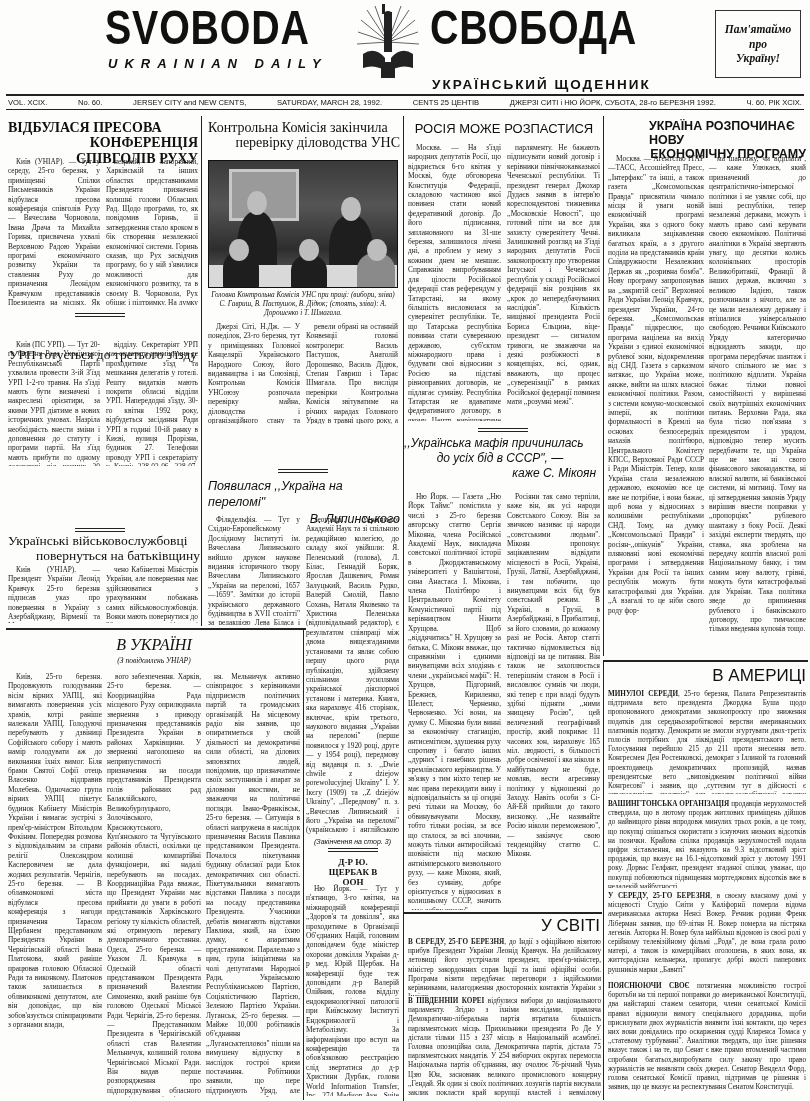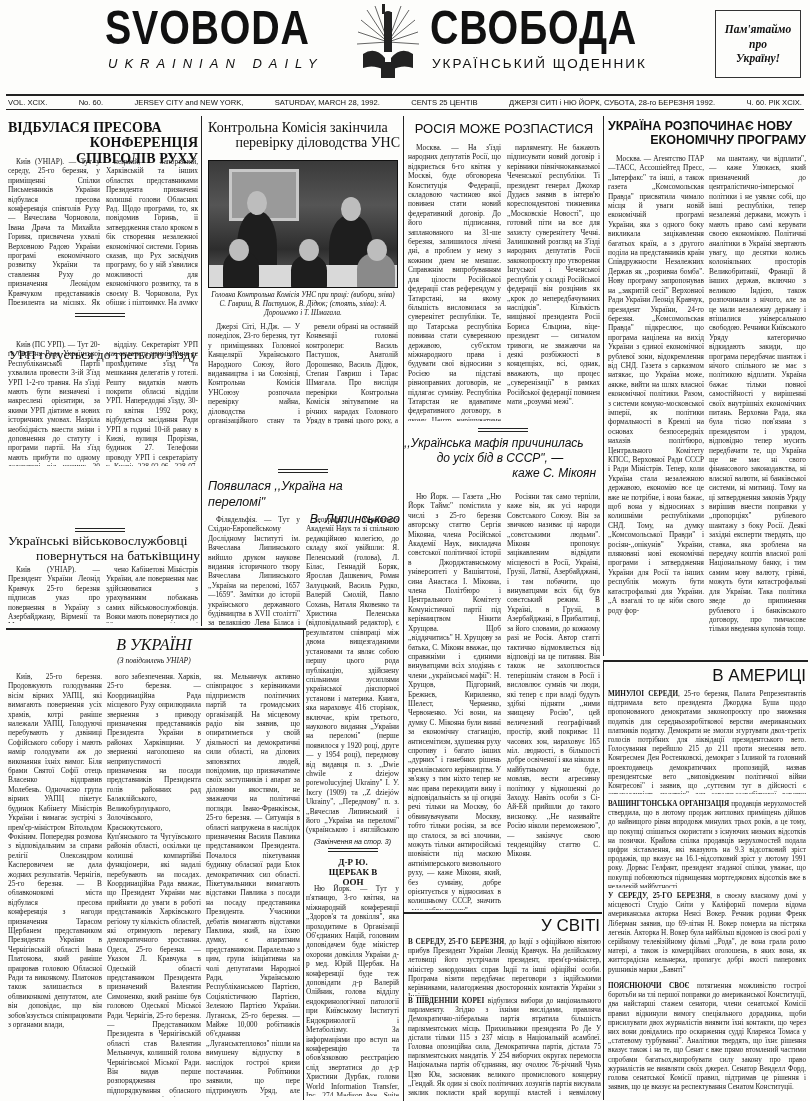--- a/index.html
+++ b/index.html
@@ -3,23 +3,23 @@
 <meta charset="utf-8">
 <style>
   * { box-sizing: border-box; margin: 0; padding: 0; }
   html, body { width: 810px; height: 1101px; background: #fdfdfb; overflow: hidden; }
   body { font-family: "Liberation Serif", "DejaVu Serif", serif; color: #111; position: relative; }
 
   .masthead { position: absolute; left: 0; top: 0; width: 810px; height: 82px; }
   .mast-title { position: absolute; top: 4px; font-family: "Liberation Sans", "DejaVu Sans", sans-serif; font-weight: 900; font-size: 48px; letter-spacing: 1px; transform: scaleX(0.82); transform-origin: left top; color: #111; line-height: 1; }
   .mast-title.latin { left: 105px; }
   .mast-title.cyr { left: 430px; }
-  .mast-sub { position: absolute; top: 56px; font-family: "Liberation Sans", sans-serif; font-weight: normal; font-style: italic; font-size: 13px; letter-spacing: 7px; }
+  .mast-sub { position: absolute; top: 56px; font-family: "Liberation Sans", sans-serif; font-weight: bold; font-style: italic; font-size: 13px; letter-spacing: 7px; }
   .mast-sub.latin { left: 108px; }
-  .mast-sub.cyr { left: 432px; letter-spacing: 2px; font-style: normal; font-size: 13.5px; }
+  .mast-sub.cyr { left: 432px; letter-spacing: 2px; font-style: normal; font-size: 13.5px; margin-top: 21px; }
   .emblem { position: absolute; left: 355px; top: 2px; width: 66px; height: 78px; }
   .motto-box { position: absolute; left: 715px; top: 10px; width: 86px; height: 68px; border: 1px solid #333; display: flex; flex-direction: column; align-items: center; justify-content: center; font-style: italic; font-weight: bold; font-size: 11.5px; line-height: 1.3; text-align: center; }
 
   .dateline { position: absolute; left: 6px; top: 94px; width: 798px; height: 16px; border-top: 2px solid #222; border-bottom: 1px solid #222; font-family: "Liberation Sans", sans-serif; font-size: 7.6px; display: flex; align-items: center; justify-content: space-between; padding: 0 2px; }
   .dateline span { white-space: nowrap; }
 
   .vrule { position: absolute; width: 1px; background: #222; }
   .hrule { position: absolute; height: 1px; background: #222; }
   .hrule.thick { height: 2px; }
   .dbl { position: absolute; height: 4px; border-top: 1px solid #222; border-bottom: 1px solid #222; }
@@ -73,21 +73,21 @@
   <div class="motto-box">
     <span>Пам'ятаймо</span>
     <span>про</span>
     <span>Україну!</span>
   </div>
 </header>
 
 <div class="dateline">
   <span>VOL. XCIX.</span>
   <span>No. 60.</span>
-  <span>JERSEY CITY and NEW YORK,</span>
+  <span>JERSEY CITY and NEW CENTS,</span>
   <span>SATURDAY, MARCH 28, 1992.</span>
   <span>CENTS  25  ЦЕНТІВ</span>
   <span>ДЖЕРЗІ СИТІ і НЮ ЙОРК,  СУБОТА, 28-го БЕРЕЗНЯ 1992.</span>
   <span>Ч. 60.  РІК XCIX.</span>
 </div>
 
 <div class="vrule" style="left:201px; top:116px; height:510px;"></div>
 <div class="vrule" style="left:403px; top:116px; height:985px;"></div>
 <div class="vrule" style="left:603px; top:116px; height:540px;"></div>
 <div class="vrule" style="left:603px; top:930px; height:160px;"></div>
@@ -226,21 +226,21 @@
     </div>
   <div class="col" style="left:507px; top:492px; width:93px; height:418px;">
       <p>Росіяни так само терпіли, каже він, як усі народи Совєтського Союзу. Він за звичкою називає ці народи ,,совєтськими людьми". Мікоян пропонує зацікавленим відвідати місцевості в Росії, Україні, Грузії, Латвії, Азербайджані, і там побачити, що винуватцями всіх бід був совєтський режим. В Україні, в Грузії, в Азербайджані, в Прибалтиці, за його словами, до кожному разі не Росія. Автор статті тактично відмовляється від відповіді на це питання. Він також не захоплюється теперішнім станом в Росії і висловлює сумнів чи люди, які тепер є при владі будуть здібні підняти ,,ними знищену Росію", цей величезний географічний простір, який покриває 11 часових зон, нараховує 165 міл. людності, в більшості добре освіченої і яка ніколи в майбутньому не буде, мовляв, вести агресивну політику у відношенні до Заходу. Навіть особи з Сі-Ай-Ей прийшли до такого висновку. ,,Не називайте Росію ніколи переможеною", — закінчує свою тенденційну статтю С. Мікоян.</p>
     </div>
 </article>
 
 <div class="vrule" style="left:504px; top:140px; height:770px; background:transparent;"></div>
 
 <article>
   <div class="headline sans" style="left:608px; top:120px; width:198px; font-size:12.5px;">
-    <span style="display:block;">УКРАЇНА РОЗПОЧИНАЄ НОВУ</span>
+    <span style="display:block;margin-left:41px;">УКРАЇНА РОЗПОЧИНАЄ НОВУ</span>
     <span class="l2">ЕКОНОМІЧНУ ПРОГРАМУ</span>
   </div>
   <div class="col" style="left:608px; top:154px; width:96px; height:500px;">
       <p>Москва. — Агентство ІТАР—ТАСС, Ассошіейтед Пресс, ,,Інтерфакс" та інші, а також газета ,,Комсомольская Правда" присвятила чимало місця й уваги новій економічній програмі України, яка з одного боку викликала зацікавлення багатьох країн, а з другого поділа на представників країн Співдружности Незалежних Держав як ,,розривна бомба". Нову програму запропонував на ,,закритій сесії" Верховної Ради України Леонід Кравчук, президент України, 24-го березня. ,,Комсомольская Правда" підкреслює, що програма націлена на вихід України з єдиної економічної рублевої зони, відокремлення від СНД. Газета з сарказмом натякає, що Україна може, аякже, вийти на шлях власної економічної політики. Разом, з системи комуно-московської імперії, як політики формальності в Кремлі на основах безпосередніх нахазів політбюро, Центрального Комітету КПСС, Верховної Ради СССР і Ради Міністрів. Тепер, коли Україна стала незалежною державою, економію все це вже не потрібне, і вона бажає, щоб вона у відносинах з колишніми республіками СНД. Тому, на думку ,,Комсомольської Правди" і росіян-,,опікунів" України, пляновані нові економічні програми і затвердження України для Росії та інших республік можуть бути катастрофальні для України. ,,А взагалі то це ніби свого роду фор-</p>
     </div>
   <div class="col" style="left:709px; top:154px; width:97px; height:500px;">
       <p>ма шантажу, чи відплати", — каже Улюкаєв, який призначений до централістично-імперської політики і не уявляє собі, що інші республіки, тепер незалежні держави, можуть і мають право самі керувати своєю економікою. Політичні аналітики в Україні звертають увагу, що десятки колись колоніяльних просторів Великобританії, Франції й інших держав, включно з великою Індією, також розпочинали з нічого, але за це мали незалежну державу і втішалися універсальною свободою. Речники Київського Уряду категорично відкидають закиди, що програма передбачає шантаж і нічого спільного не має з політикою відплати. Україна бажає тільки повної самостійності у вирішенні своїх внутрішніх економічних питань. Верховна Рада, яка була тісно пов'язана з президентом і урядом, відповідно тепер мусить передбачати те, що Україна ще не має ні свого фінансового законодавства, ні власної валюти, ні банківської системи, ні митниці. Тому на ці затвердження законів Уряду вирішив внести поправки у ,,пропорціях" рублевого шантажу з боку Росії. Деякі західні експерти твердять, що ставка, яка зроблена на передачу коштів власної ролі Національному банку, і тим самим нову валюту, грівні, можуть бути катастрофальні для України. Така політика зведе до припинення рублевого і банківського договору, про тимчасове тільки введення купонів тощо.</p>
     </div>
 </article>
 

